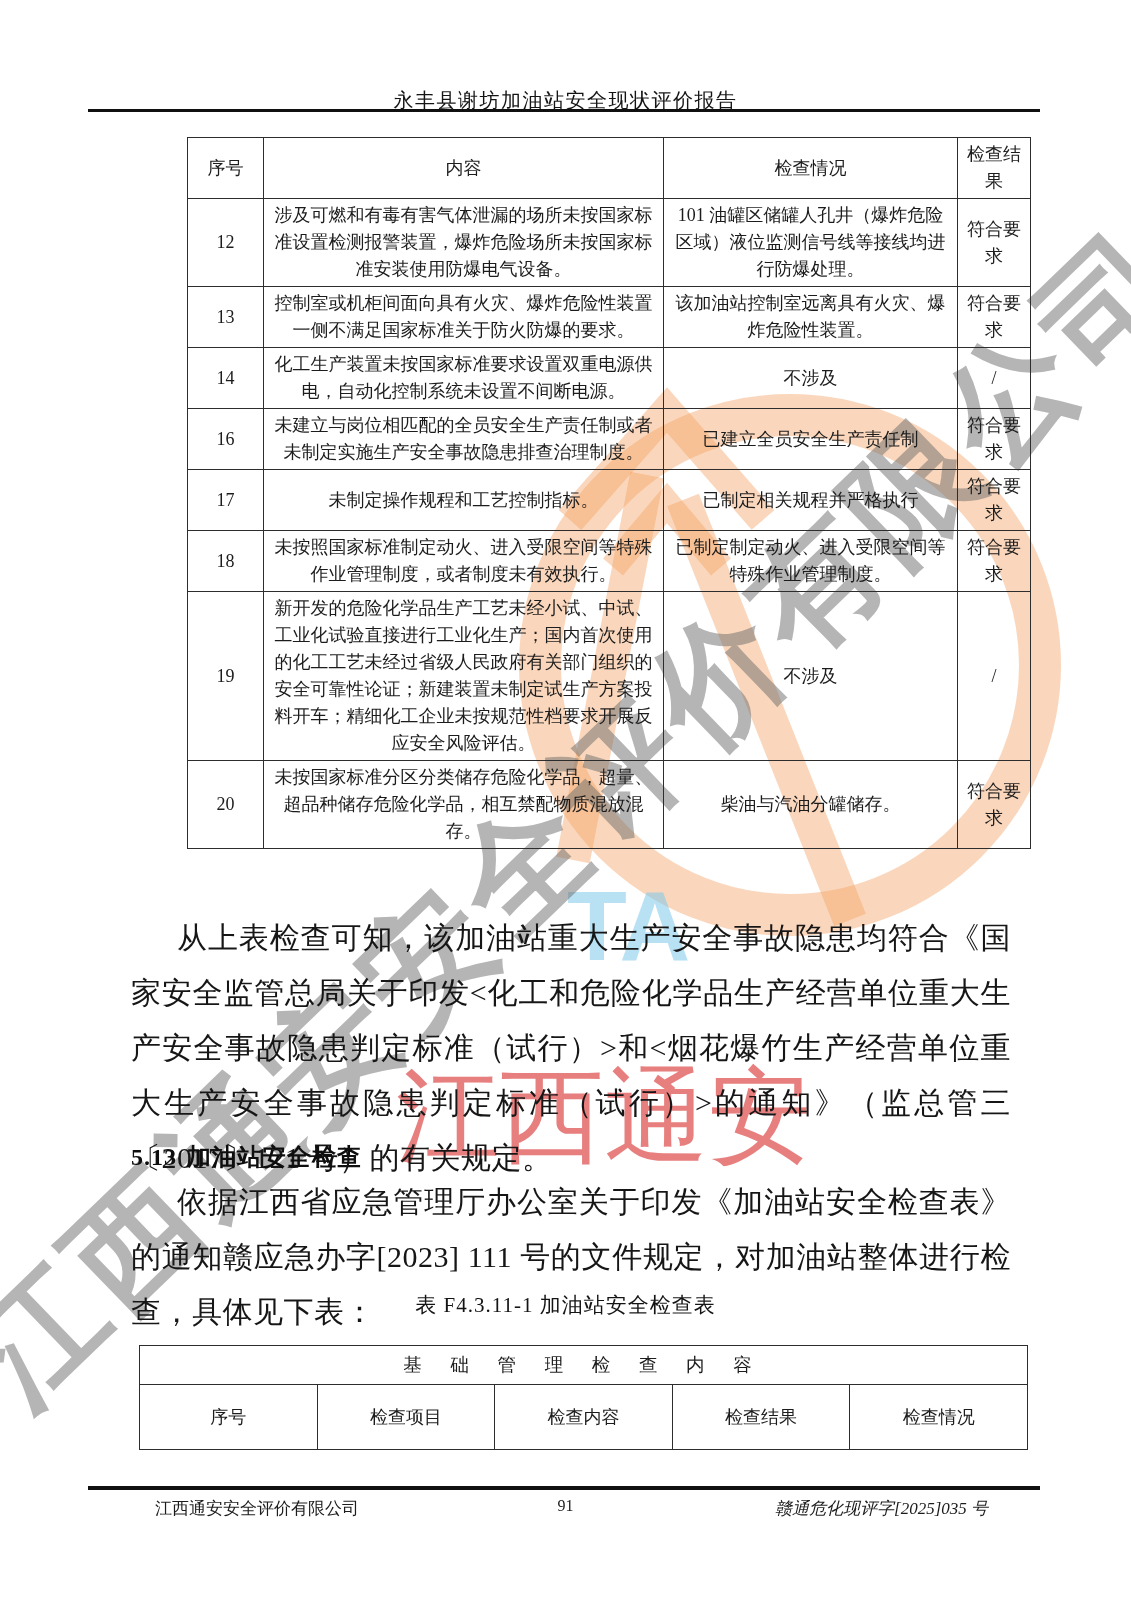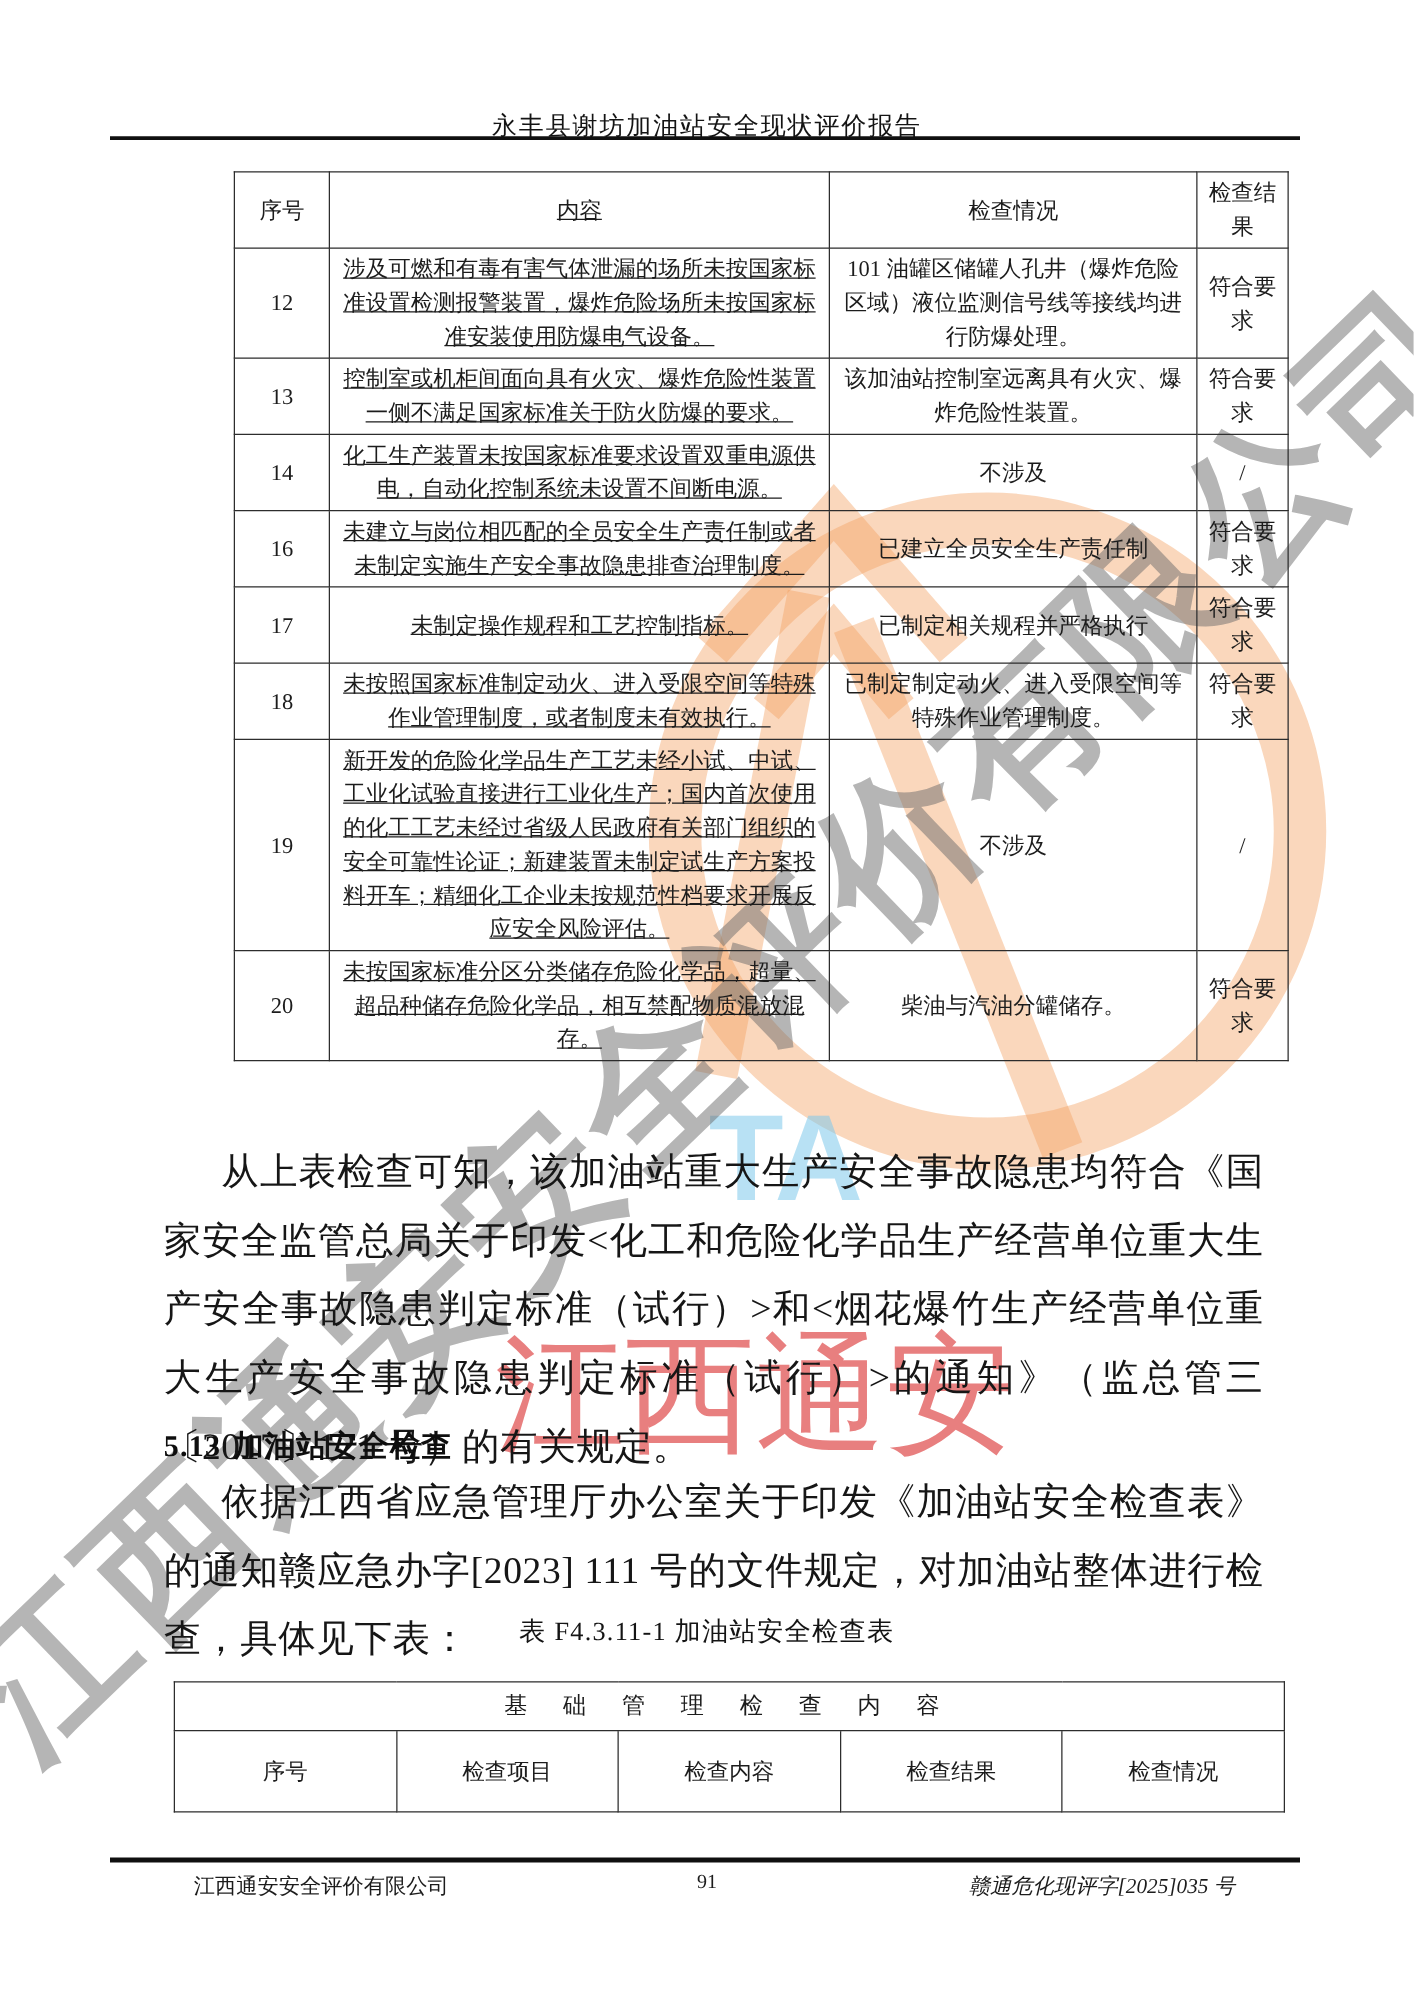--- a/index.html
+++ b/index.html
@@ -37,21 +37,21 @@
   .rule-top{top:109px;height:3px;}
   .rule-bottom{top:1486px;height:3.5px;}
 
   table{border-collapse:collapse;table-layout:fixed;}
   td,th{border:1.6px solid #2d2d2d;font-weight:normal;vertical-align:middle;
         text-align:center;padding:3px 5px;word-break:break-all;}
   
   .table1{position:absolute;left:187px;top:137px;width:799px;font-size:18px;line-height:1.5;}
   .table1 th{height:44px;font-size:18px;}
   .table1 .c-no{width:65px;}
-  .table1 .c-content{width:389px;text-decoration:underline;}
+  .table1 .c-content{width:389px;}
   .table1 .c-situation{width:283px;}
   .table1 .c-result{width:62px;}
   
   .para{
     position:absolute;left:131px;width:880px;
     font-size:30px;line-height:55px;text-align:justify;text-indent:46px;
     color:#161616;letter-spacing:0.5px;
   }
   .para1{top:910px;}
   .para2{top:1174px;}

